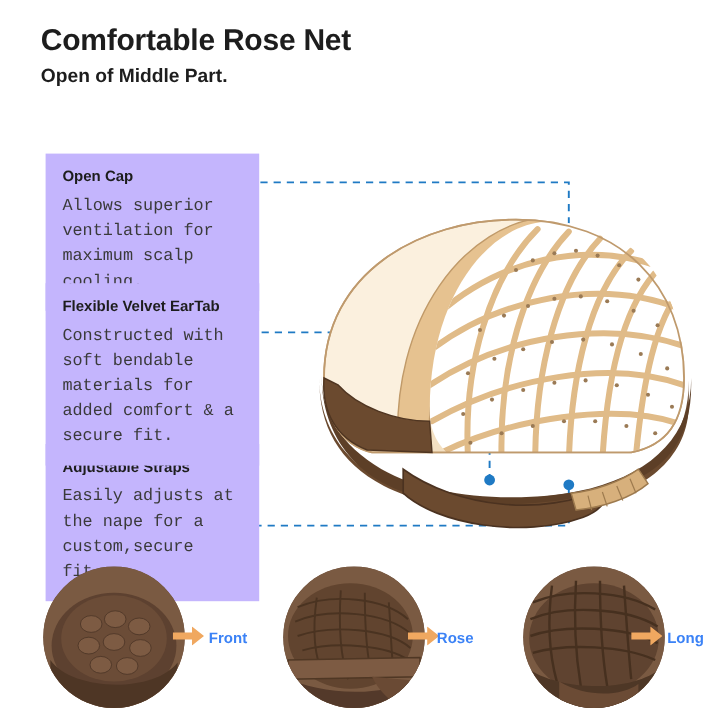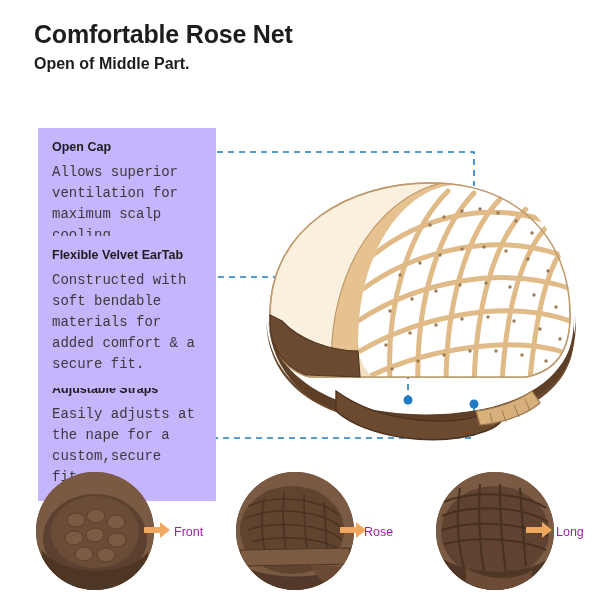--- a/index.html
+++ b/index.html
@@ -108,22 +108,22 @@
     overflow: hidden;
     background: #6a4c38;
   }
   .thumb.t1 { left: 36px;  top: 4px; }
   .thumb.t2 { left: 236px; top: 4px; }
   .thumb.t3 { left: 436px; top: 4px; }
 
   .thumb-label {
     position: absolute;
     font-size: 12.5px;
-    font-weight: normal;
-    color: #a21caf;
+    font-weight: bold;
+    color: #3b82f6;
   }
   .thumb-label.l1 { left: 174px; top: 57px; }
   .thumb-label.l2 { left: 364px; top: 57px; }
   .thumb-label.l3 { left: 556px; top: 57px; }
 
   .arrow {
     position: absolute;
     width: 26px;
     height: 16px;
   }

